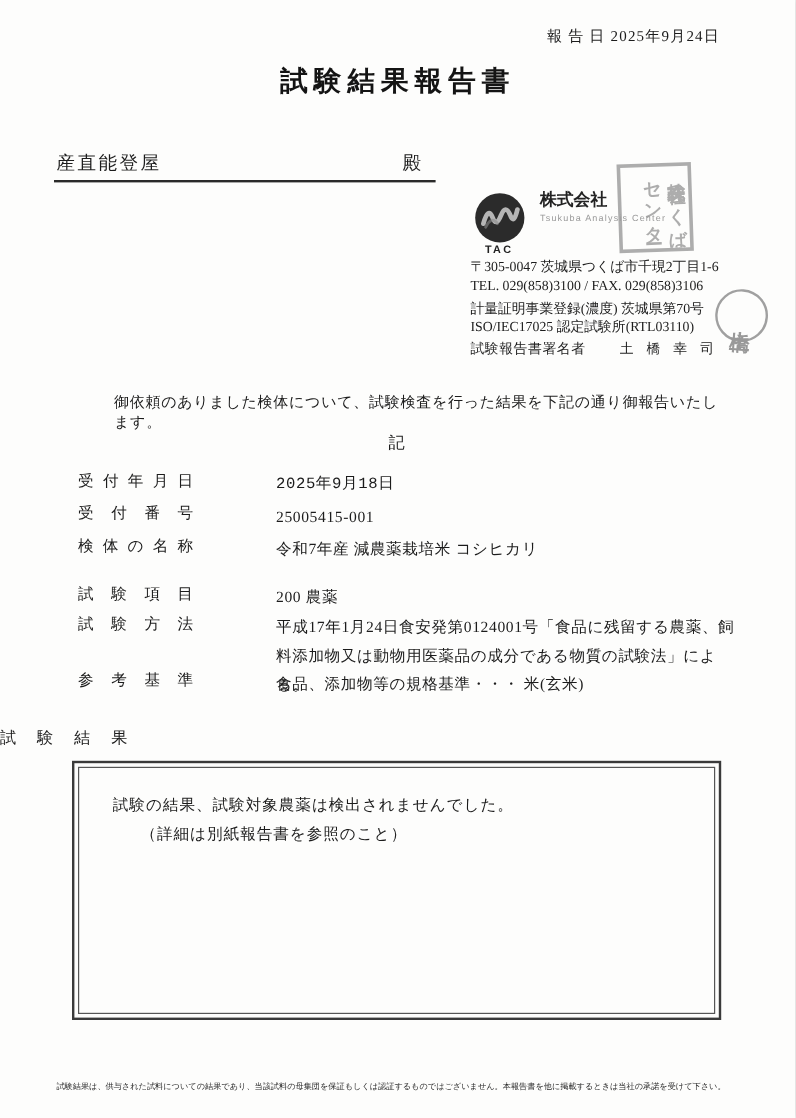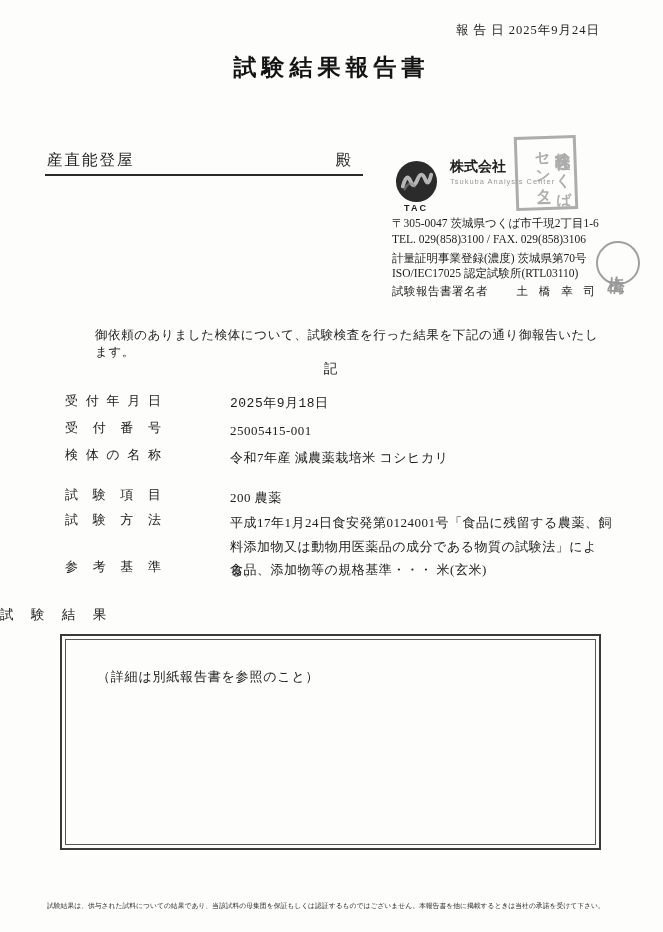--- a/index.html
+++ b/index.html
@@ -25,21 +25,20 @@
     top: 52px; left: 0; width: 100%;
     text-align: center;
     font-size: 23px; font-weight: bold;
     letter-spacing: 5px;
     color: #141414;
   }
   .addressee-line {
     top: 124px; left: 45px; width: 318px; height: 28px;
     border-bottom: 2px solid #2a2a2a;
     font-size: 15.5px;
-    margin-top: 24px;
   }
   .addressee-name { position: absolute; left: 2px; bottom: 3px; letter-spacing: 2px; }
   .addressee-honorific { position: absolute; right: 10px; bottom: 3px; letter-spacing: 2px; }
 
   
   .company { top: 158px; left: 392px; width: 270px; }
   .logo-wrap { position: absolute; left: 0; top: 2px; width: 48px; text-align: center; }
   .logo-circle { width: 43px; height: 43px; display: block; margin: 0 auto; }
   .logo-tac { font-family: "Liberation Sans", sans-serif; font-weight: bold; font-size: 9px; letter-spacing: 2px; color: #222; }
   .company-text { position: absolute; left: 58px; top: 0; white-space: nowrap; }
@@ -102,21 +101,21 @@
     top: 634px; left: 60px; width: 541px; height: 216px;
     border: 2.5px solid #3a3a3a;
     padding: 3px;
   }
   .result-box-inner {
     width: 100%; height: 100%;
     border: 1px solid #555;
     padding: 22px 28px;
   }
   .result-line1 { font-size: 13px; letter-spacing: 0.8px; }
-  .result-line2 { font-size: 13px; letter-spacing: 0.8px; margin-top: 6px; margin-left: 3px; }
+  .result-line2 { font-size: 13px; letter-spacing: 0.8px; margin-top: 6px; margin-left: 23px; }
 
   .footer-note {
     top: 901px; left: 47px; width: 810px;
     font-size: 10px; color: #2a2a2a;
     transform: scale(0.68); transform-origin: left top;
     white-space: nowrap;
   }
 </style>
 </head>
 <body>
@@ -195,19 +194,20 @@
   </div>
   <div class="abs detail-row r6">
     <span class="detail-label">参考基準</span>
     <span class="detail-value">食品、添加物等の規格基準・・・ 米(玄米)</span>
   </div>
 
   <div class="abs result-heading">試 験 結 果</div>
 
   <div class="abs result-box">
     <div class="result-box-inner">
+      <div class="result-line1">試験の結果、試験対象農薬は検出されませんでした。</div>
       <div class="result-line2">（詳細は別紙報告書を参照のこと）</div>
     </div>
   </div>
 
   <div class="abs footer-note">試験結果は、供与された試料についての結果であり、当該試料の母集団を保証もしくは認証するものではございません。本報告書を他に掲載するときは当社の承諾を受けて下さい。</div>
 
 </div>
 
 </body></html>

